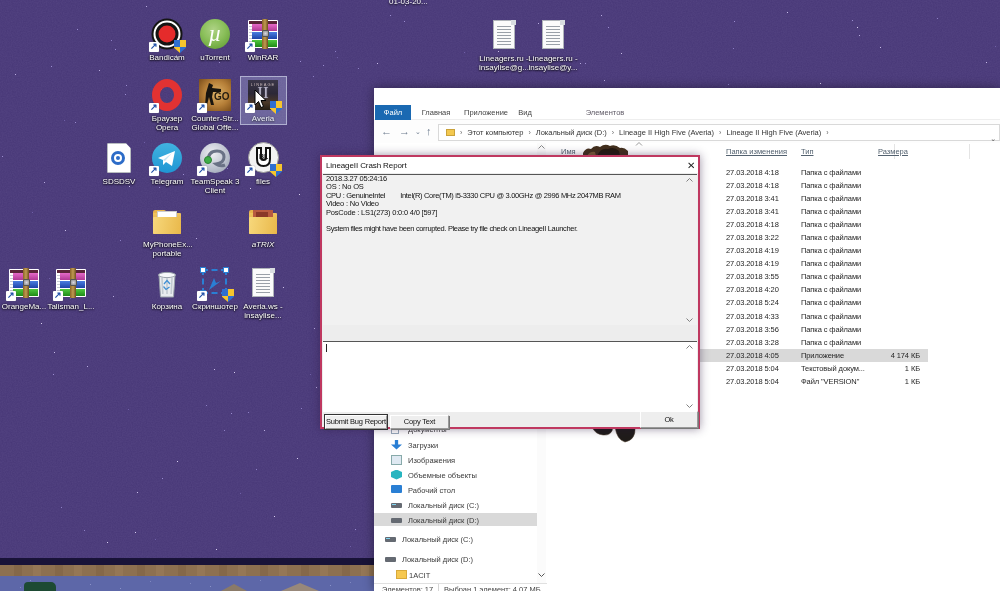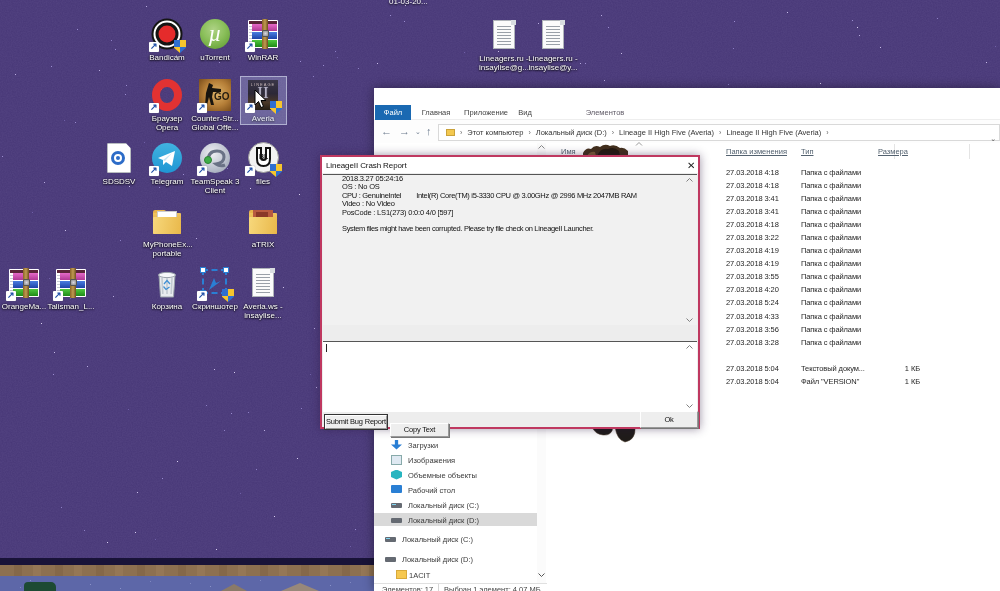--- a/index.html
+++ b/index.html
@@ -172,29 +172,29 @@
 .frow .fs{position:absolute;left:308px;width:66px;text-align:right;}
 .frow.sel{background:#d9d9d9;width:382px;}
 #statline{position:absolute;left:0;top:495px;width:173px;height:1px;background:#e0e0e0;}
 #status{position:absolute;left:0;top:496px;width:626px;height:7px;background:#fff;font-size:7.5px;color:#444;}
 #blobtop{position:absolute;left:583px;top:143px;width:45px;height:13px;z-index:5;}
 #blobbot{position:absolute;left:591px;top:427px;width:47px;height:16px;z-index:5;}
 #dlg{position:absolute;left:320px;top:155px;width:380px;height:274px;background:#ededed;border:2px solid #bf3860;z-index:10;box-shadow:0 0 9px rgba(40,20,60,.45);}
 #dlgtitle{position:absolute;left:0;top:0;width:376px;height:16px;background:#fff;font-size:8px;color:#111;}
 .dtt{position:absolute;left:4px;top:4px;letter-spacing:-0.1px;}
 #dlgx{position:absolute;left:365px;top:3px;font-size:10px;color:#222;}
-#ta1{position:absolute;left:1px;top:17px;width:374px;height:151px;background:#f1f1f1;border-top:1px solid #555;font-size:7.5px;line-height:8.4px;color:#111;padding:0 0 0 19px;letter-spacing:-0.2px;}
+#ta1{position:absolute;left:1px;top:17px;width:374px;height:151px;background:#f1f1f1;border-top:1px solid #555;font-size:7.5px;line-height:8.4px;color:#111;padding:0 0 0 3px;letter-spacing:-0.2px;}
 #lbl2{position:absolute;left:1px;top:168px;width:374px;height:16px;font-size:7.5px;color:#111;letter-spacing:-0.2px;}
 #lbl2 span{position:absolute;left:2px;top:4px;}
 #ta2{position:absolute;left:1px;top:184px;width:374px;height:71px;background:#fff;border-top:1px solid #555;}
 #caret{position:absolute;left:3px;top:2px;width:1px;height:8px;background:#222;}
 .chev{position:absolute;}
 .dbtn{position:absolute;font-size:7.5px;color:#111;background:#eee;border:1px solid #999;border-top-color:#fff;border-left-color:#fff;box-shadow:1px 1px 0 #777;text-align:center;letter-spacing:-0.2px;white-space:nowrap;}
 #btn1{left:3px;top:258px;width:62px;height:14px;line-height:12px;outline:1px solid #333;}
-#btn2{left:68px;top:266px;width:59px;height:14px;line-height:12px;}
+#btn2{left:68px;top:258px;width:59px;height:14px;line-height:12px;}
 #btn3{left:318px;top:254px;width:58px;height:17px;line-height:15px;}
 </style></head>
 <body>
 <div id="root">
 <div id="sky"></div>
     <svg style="position:absolute;left:0;top:0;" width="1000" height="558">
       <filter id="nz">
         <feTurbulence type="fractalNoise" baseFrequency="0.8" numOctaves="2" seed="7"></feTurbulence>
         <feColorMatrix type="matrix" values="0 0 0 0 0.42  0 0 0 0 0.34  0 0 0 0 0.62  0 0 0 0.5 0"></feColorMatrix>
       </filter>
@@ -329,21 +329,21 @@
     </div>
 <div class="dico" style="left:143px;top:205px;">
       <div class="ibox">
         <div style="position:absolute;left:3px;top:5px;width:13px;height:6px;background:#e8b34b;border-radius:2px 2px 0 0;"></div>
         <div style="position:absolute;left:3px;top:8px;width:28px;height:21px;background:linear-gradient(#efc45f,#d99f35);border-radius:1px;"></div>
         <div style="position:absolute;left:7px;top:6px;width:20px;height:10px;background:#fff;border:1px solid #ccc;"></div>
         <div style="position:absolute;left:3px;top:12px;width:28px;height:17px;background:linear-gradient(100deg,#f7d87c,#e9b84a);border-radius:1px 3px 1px 1px;"></div>
       </div>
       <div class="lbl">MyPhoneEx...<br>portable</div>
     </div>
-<div class="dico" style="left:239px;top:205px;">
+<div class="dico" style="left:239px;top:205px;font-style:italic;">
       <div class="ibox">
         <div style="position:absolute;left:3px;top:5px;width:13px;height:6px;background:#e8b34b;border-radius:2px 2px 0 0;"></div>
         <div style="position:absolute;left:3px;top:8px;width:28px;height:21px;background:linear-gradient(#efc45f,#d99f35);border-radius:1px;"></div>
         <div style="position:absolute;left:7px;top:5px;width:20px;height:11px;background:#b85a40;"></div>
         <div style="position:absolute;left:10px;top:7px;width:12px;height:6px;background:#8a3828;"></div>
         <div style="position:absolute;left:3px;top:12px;width:28px;height:17px;background:linear-gradient(100deg,#f7d87c,#e9b84a);border-radius:1px 3px 1px 1px;"></div>
       </div>
       <div class="lbl">aTRIX</div>
     </div>
 <div class="dico" style="left:0px;top:267px;">
@@ -600,20 +600,25 @@
 <div class="frow" style="top:234.5px">
         <span class="fd">27.03.2018 3:56</span>
         <span class="ft">Папка с файлами</span>
         <span class="fs"></span>
       </div>
 <div class="frow" style="top:247.6px">
         <span class="fd">27.03.2018 3:28</span>
         <span class="ft">Папка с файлами</span>
         <span class="fs"></span>
       </div>
+<div class="frow sel" style="top:260.7px">
+        <span class="fd">27.03.2018 4:05</span>
+        <span class="ft">Приложение</span>
+        <span class="fs">4 174 КБ</span>
+      </div>
 <div class="frow" style="top:273.7px">
         <span class="fd">27.03.2018 5:04</span>
         <span class="ft">Текстовый докум...</span>
         <span class="fs">1 КБ</span>
       </div>
 <div class="frow" style="top:286.8px">
         <span class="fd">27.03.2018 5:04</span>
         <span class="ft">Файл "VERSION"</span>
         <span class="fs">1 КБ</span>
       </div>

